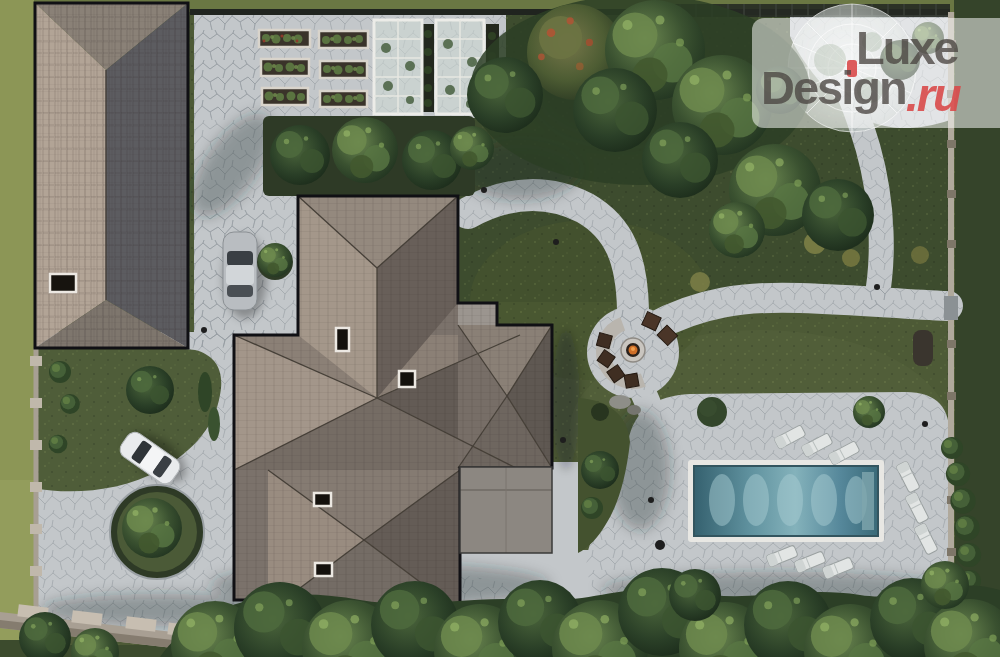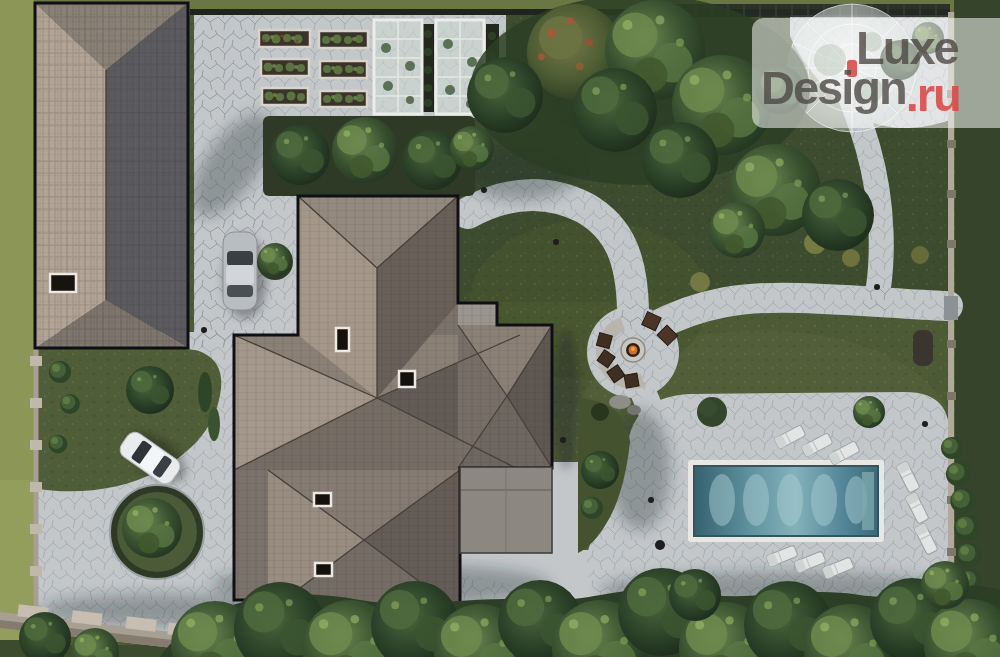--- a/index.html
+++ b/index.html
@@ -25,21 +25,21 @@
     font-weight:bold;font-size:47px;line-height:1.1;
     letter-spacing:-2px;color:var(--wm-text);
   }
   .wm-line2{
     position:absolute;left:9px;top:44px;
     font-weight:bold;font-size:47px;line-height:1.1;
     letter-spacing:-2px;color:var(--wm-text);white-space:nowrap;
   }
   .wm-ru{
     color:rgba(217,74,74,.9);
-    display:inline-block;transform:translateY(7px);
+    display:inline-block;transform:translateY(7px);font-style:italic;
   }
   .wm-idot{
     position:absolute;left:95px;top:42px;width:10px;height:17px;
     border-radius:3px;background:rgba(217,74,74,.9);
   }
 </style>
 </head>
 <body>
 
 <div class="stage">

